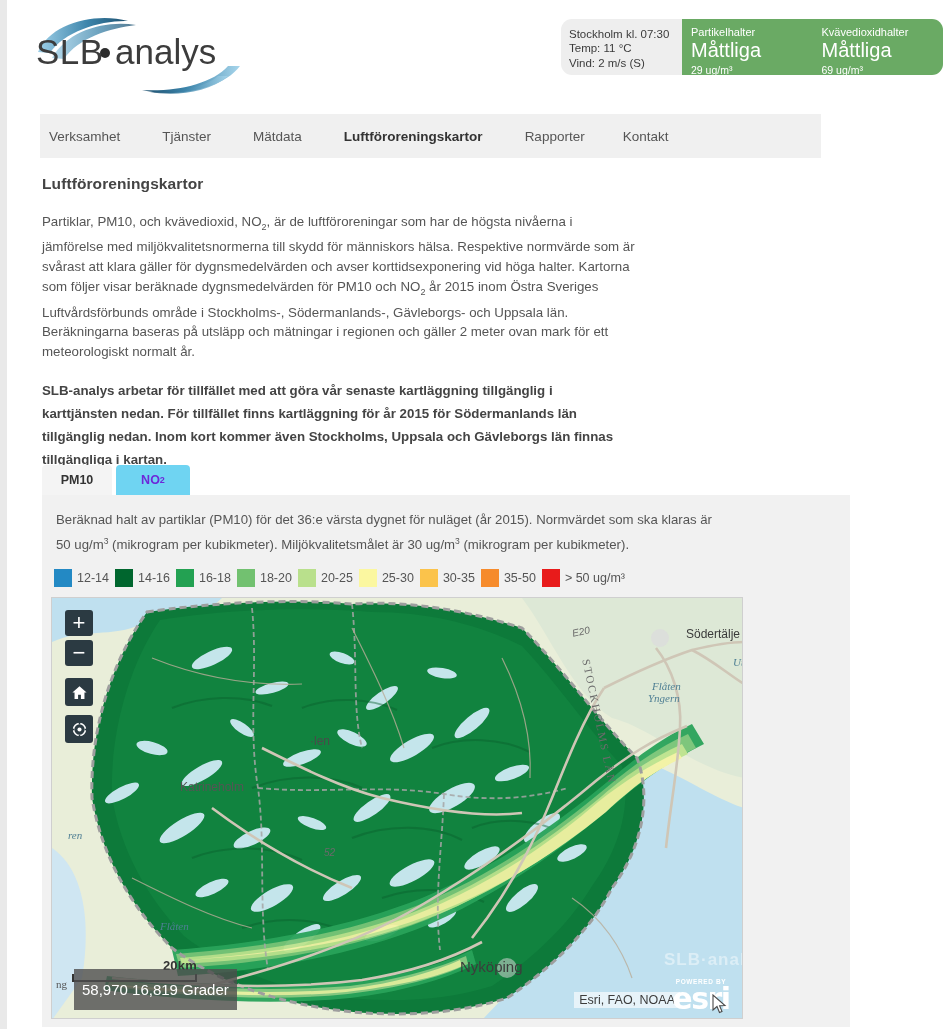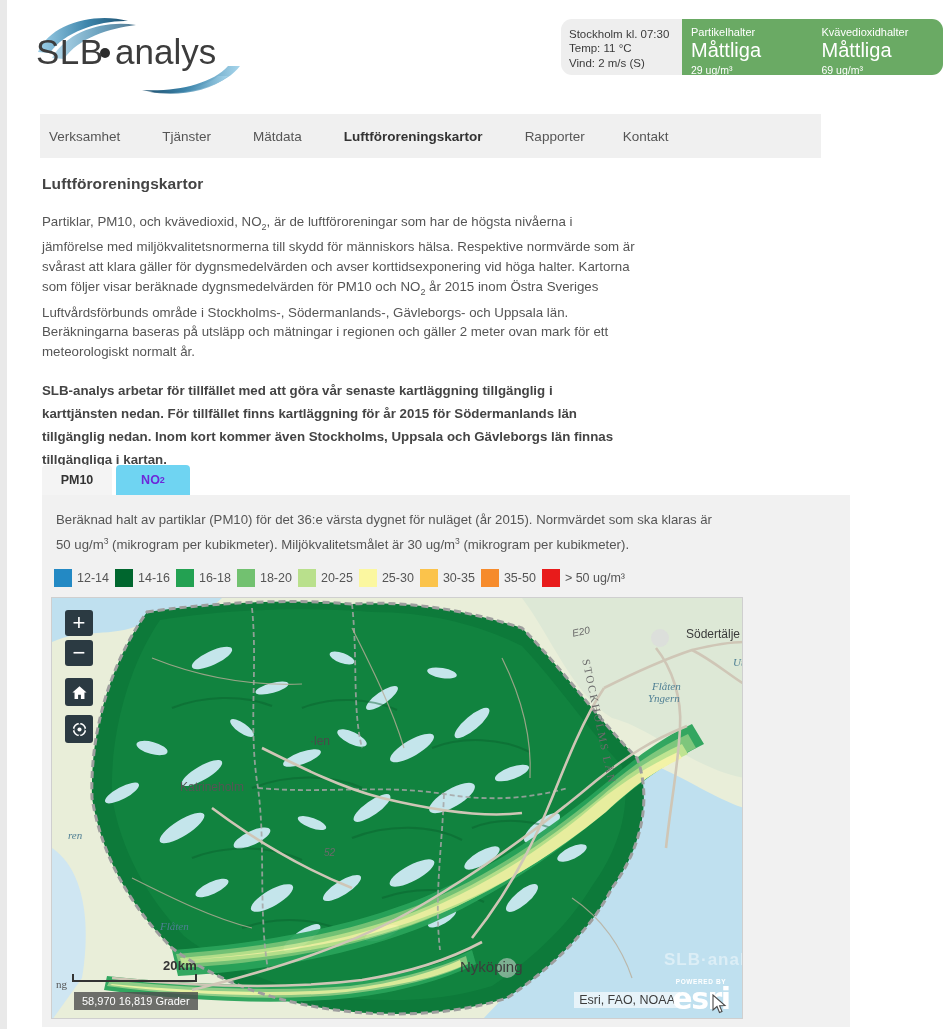--- a/index.html
+++ b/index.html
@@ -79,21 +79,21 @@
                      font-family:"Liberation Sans", sans-serif; font-size:13px; color:#666; background:transparent;}
   .searchbar input::placeholder { color:#9b9b9b; }
   .search-btn { width:34px; height:28px; border-left:1px solid #e2e2e2; display:flex;
                 align-items:center; justify-content:center; cursor:pointer; background:#fff; }
 
   .scalebar { position:absolute; left:20px; bottom:36px; width:125px; }
   .scalebar .km { font-size:13px; font-weight:bold; color:#333; text-align:right;
                   margin-bottom:1px; letter-spacing:0.2px; }
   .scalebar .bar { height:8px; border:2px solid #333; border-top:0; }
   .coords { position:absolute; left:22px; bottom:8px; background:rgba(77,77,77,0.80);
-            color:#fff; font-size:11px; padding:3px 8px; white-space:nowrap; }
+            color:#fff; font-size:15px; padding:12px 8px; white-space:nowrap; }
   .attrib { position:absolute; right:62px; bottom:10px; background:rgba(255,255,255,0.62);
             color:#3c3c3c; font-size:12.5px; padding:1px 5px; white-space:nowrap; }
   .esri-logo { position:absolute; right:5px; bottom:6px; width:72px; text-align:center; color:#fff; }
   .esri-logo .pb { font-size:6.5px; letter-spacing:0.6px; font-weight:bold; }
   .esri-logo .es { font-size:30px; line-height:27px; font-weight:bold; letter-spacing:-1.5px;
                    font-family:"DejaVu Sans", sans-serif; }
   .maplabel { position:absolute; font-size:11px; color:#4b4b4b; white-space:nowrap; pointer-events:none; }
   .maplabel.water { color:#4f7f94; font-style:italic; font-family:"Liberation Serif", serif; font-size:11px;}
   .maplabel.county { color:#6b6b6b; font-family:"Liberation Serif", serif; letter-spacing:2px; font-size:11px; }
   .maplabel.city { color:#3a3a3a; font-size:12px; }

